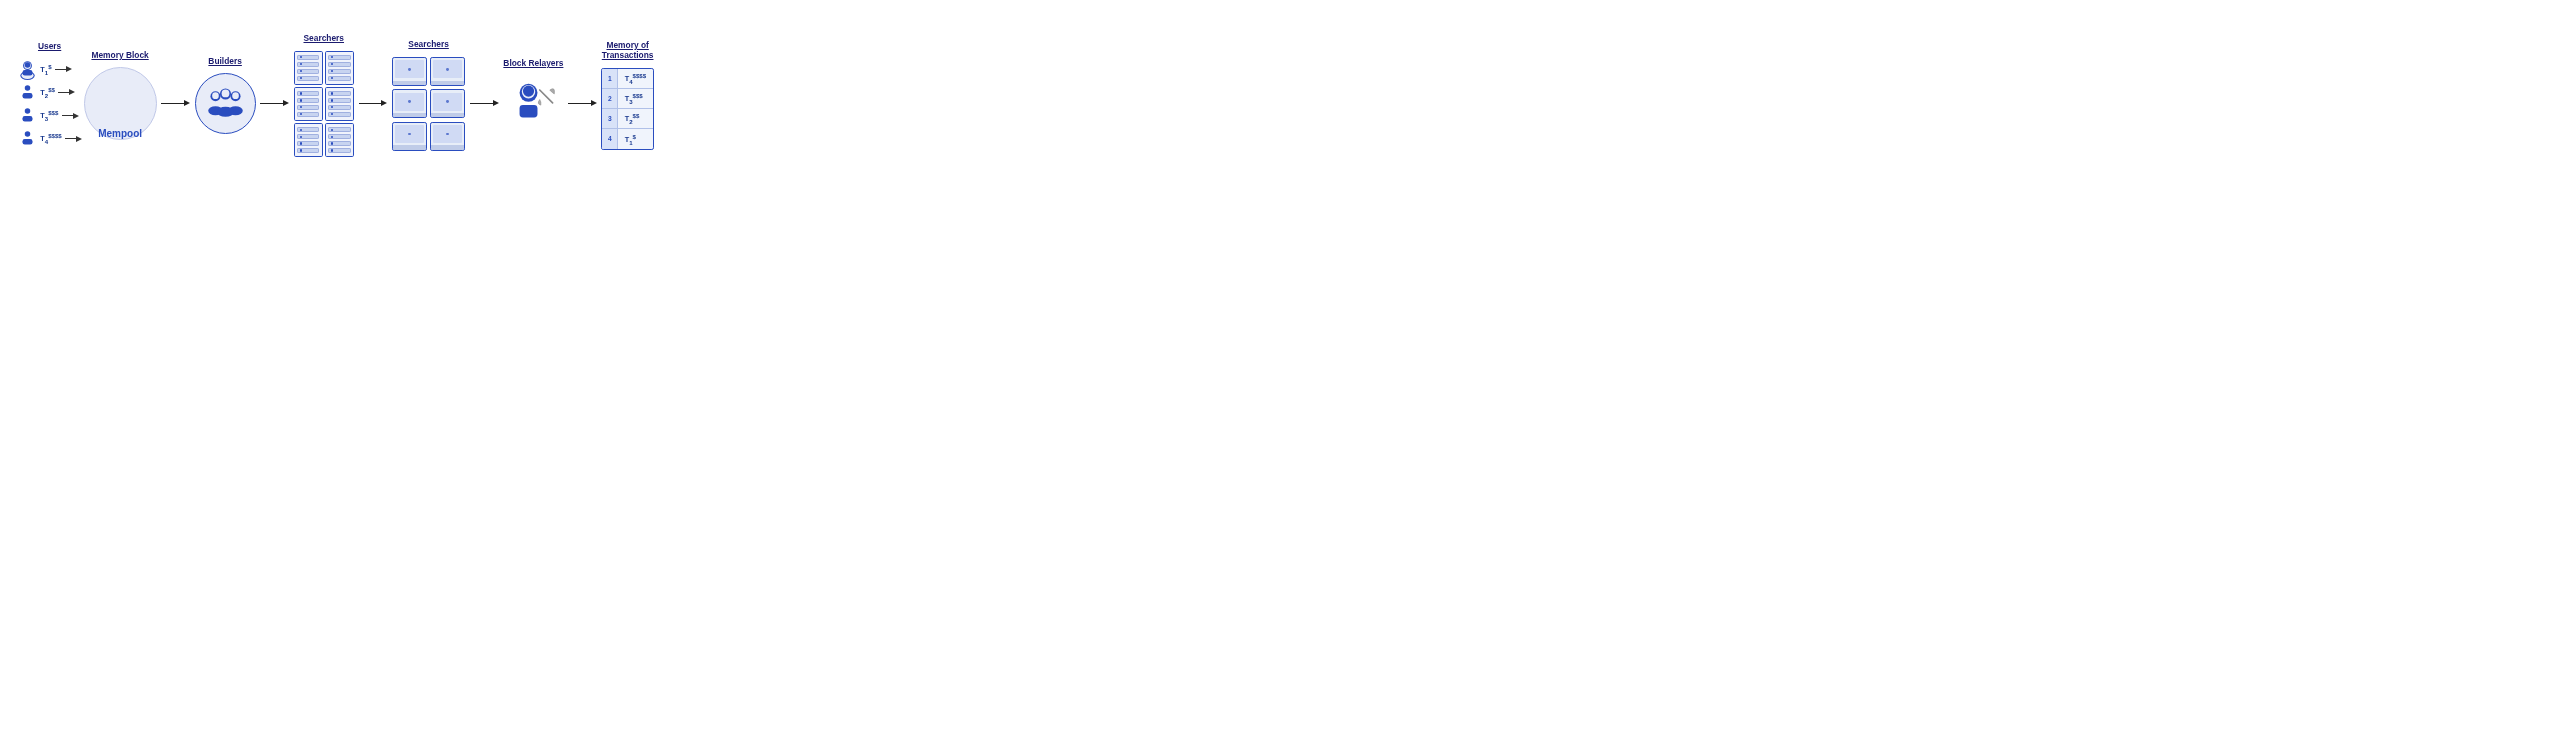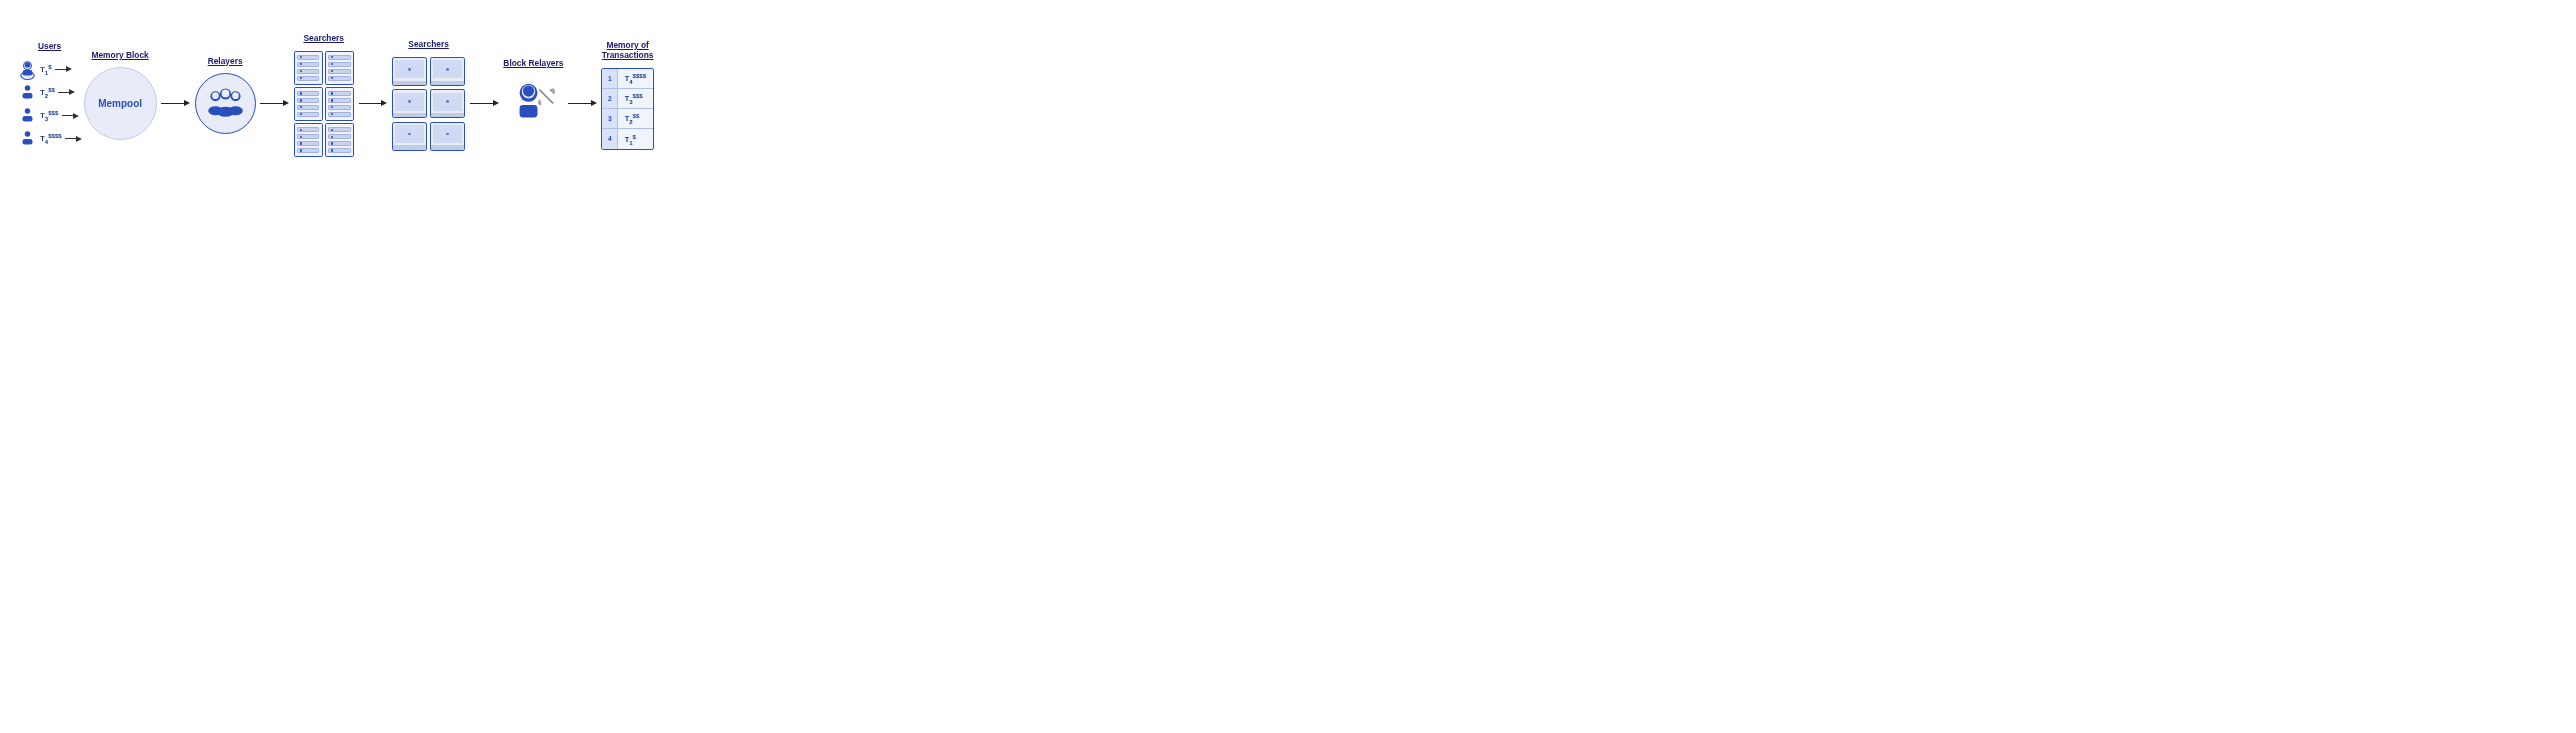--- a/index.html
+++ b/index.html
@@ -86,21 +86,21 @@
     }
 
     
     .mempool-circle {
       width: 73px;
       height: 73px;
       border-radius: 50%;
       background: #e8ecf8;
       border: 1.1px solid #c0c8e8;
       display: flex;
-      align-items: center;
+      align-items: flex-end;
       justify-content: center;
     }
     .mempool-text {
       font-size: 10px;
       font-weight: bold;
       color: #2a4dbf;
       text-align: center;
     }
 
     
@@ -297,21 +297,21 @@
       <span class="mempool-text">Mempool</span>
     </div>
   </div>
 
   <div class="arrow">
     <div class="arrow-line"></div>
     <div class="arrow-head"></div>
   </div>
 
   <div class="section">
-    <div class="section-title">Relayers</div>
+    <div class="section-title">Builders</div>
     <div class="searchers-circle">
 
       <svg width="45" height="39" viewBox="0 0 80 70">
 
         <circle cx="22" cy="22" r="9" fill="#2a4dbf"></circle>
         <ellipse cx="22" cy="48" rx="13" ry="8" fill="#2a4dbf"></ellipse>
 
         <circle cx="58" cy="22" r="9" fill="#2a4dbf"></circle>
         <ellipse cx="58" cy="48" rx="13" ry="8" fill="#2a4dbf"></ellipse>
 

